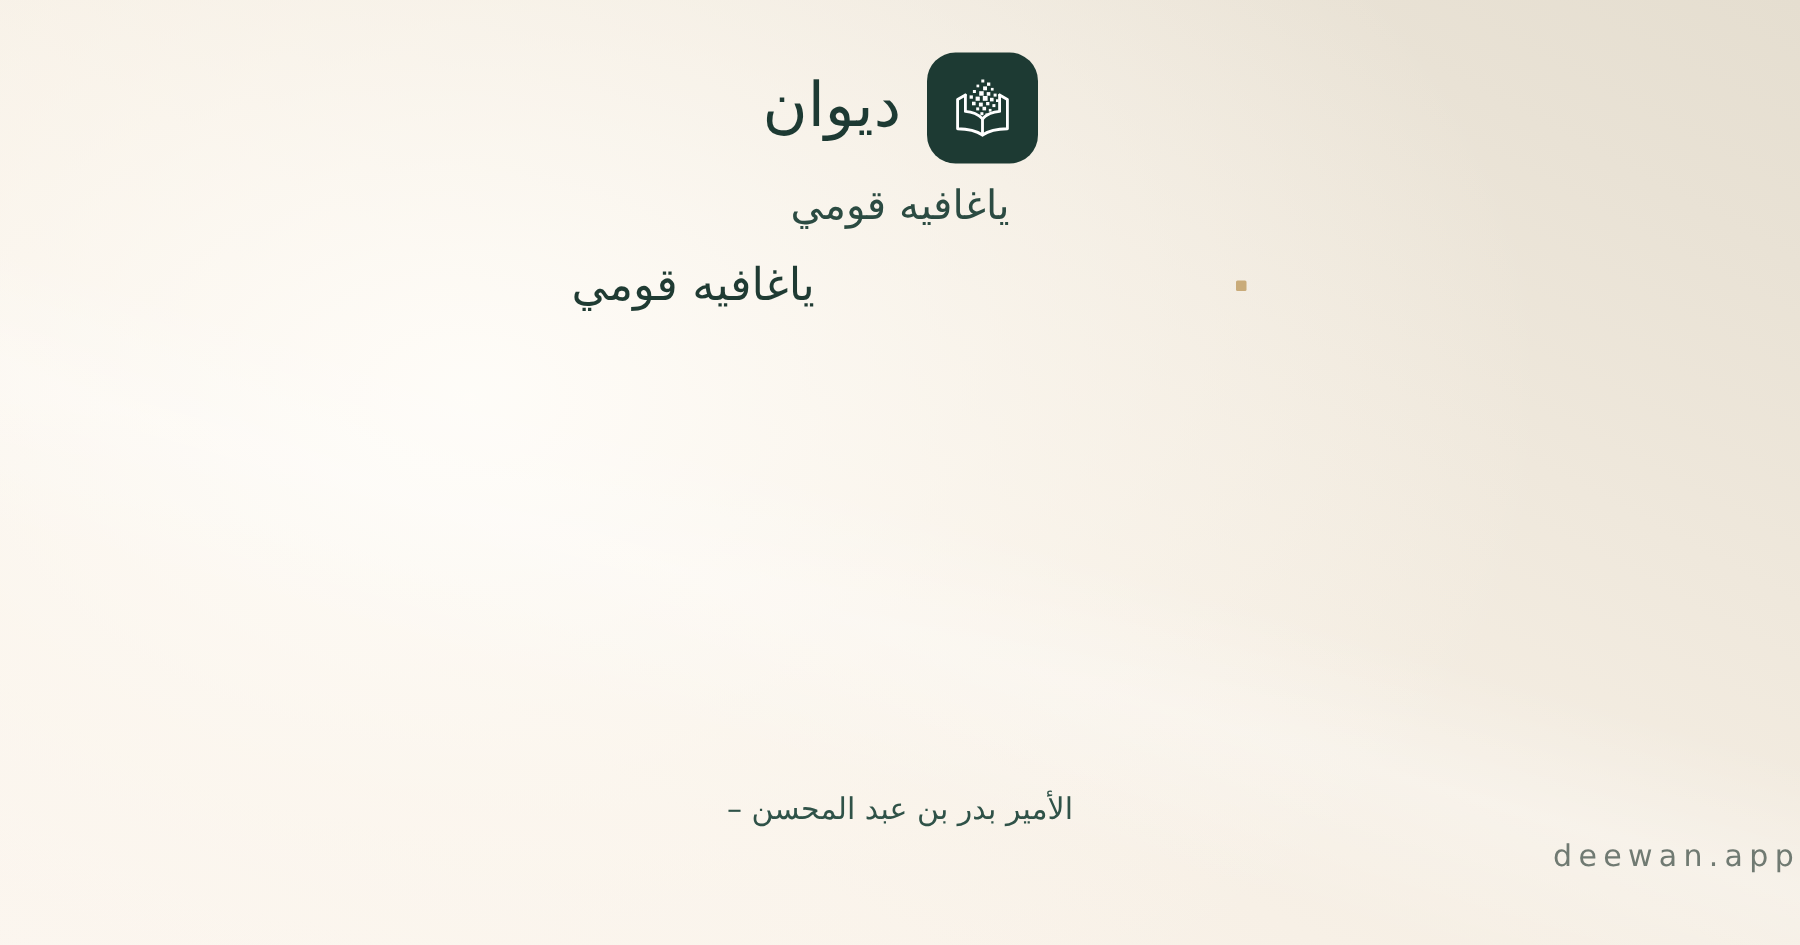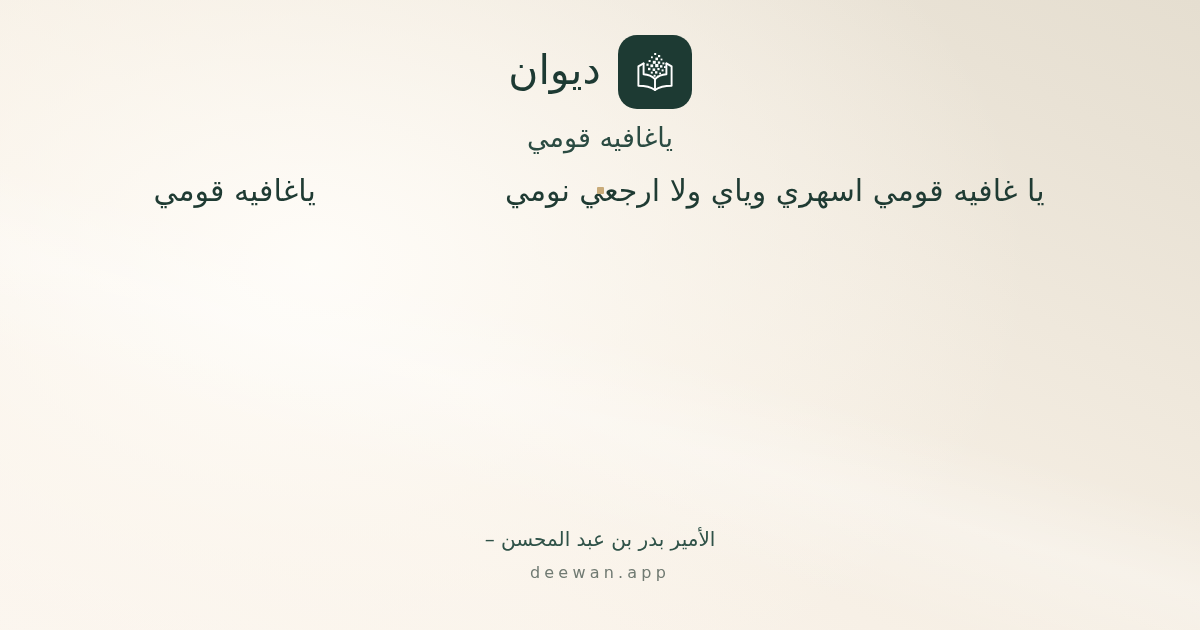--- a/index.html
+++ b/index.html
@@ -156,22 +156,22 @@
     font-size: 20px;
     line-height: 1.4;
     color: #2f5248;
     white-space: nowrap;
   }
   .site-url {
     position: absolute;
     bottom: 46px;
     left: 0;
     right: 0;
-    text-align: center;
-    font-size: 16px;
+    text-align: right;
+    font-size: 20px;
     line-height: 1.4;
     color: #707a72;
     letter-spacing: 4.2px;
     direction: ltr;
     white-space: nowrap;
   }
 </style>
 </head>
 <body>
 
@@ -224,21 +224,20 @@
             </g>
           </svg>
         </span>
       </div>
       <div class="brand-name">ديوان</div>
     </div>
 
     <div class="poem-title">ياغافيه قومي</div>
 
     <div class="verse-row">
-      <div class="hemistich hemistich-first">يا غافيه قومي اسهري وياي ولا ارجعي نومي</div>
       <div class="verse-sep"></div>
       <div class="hemistich hemistich-second">ياغافيه قومي</div>
     </div>
 
     <div class="attribution">الأمير بدر بن عبد المحسن –</div>
     <div class="site-url">deewan.app</div>
 
   </div>
 </div>
 

